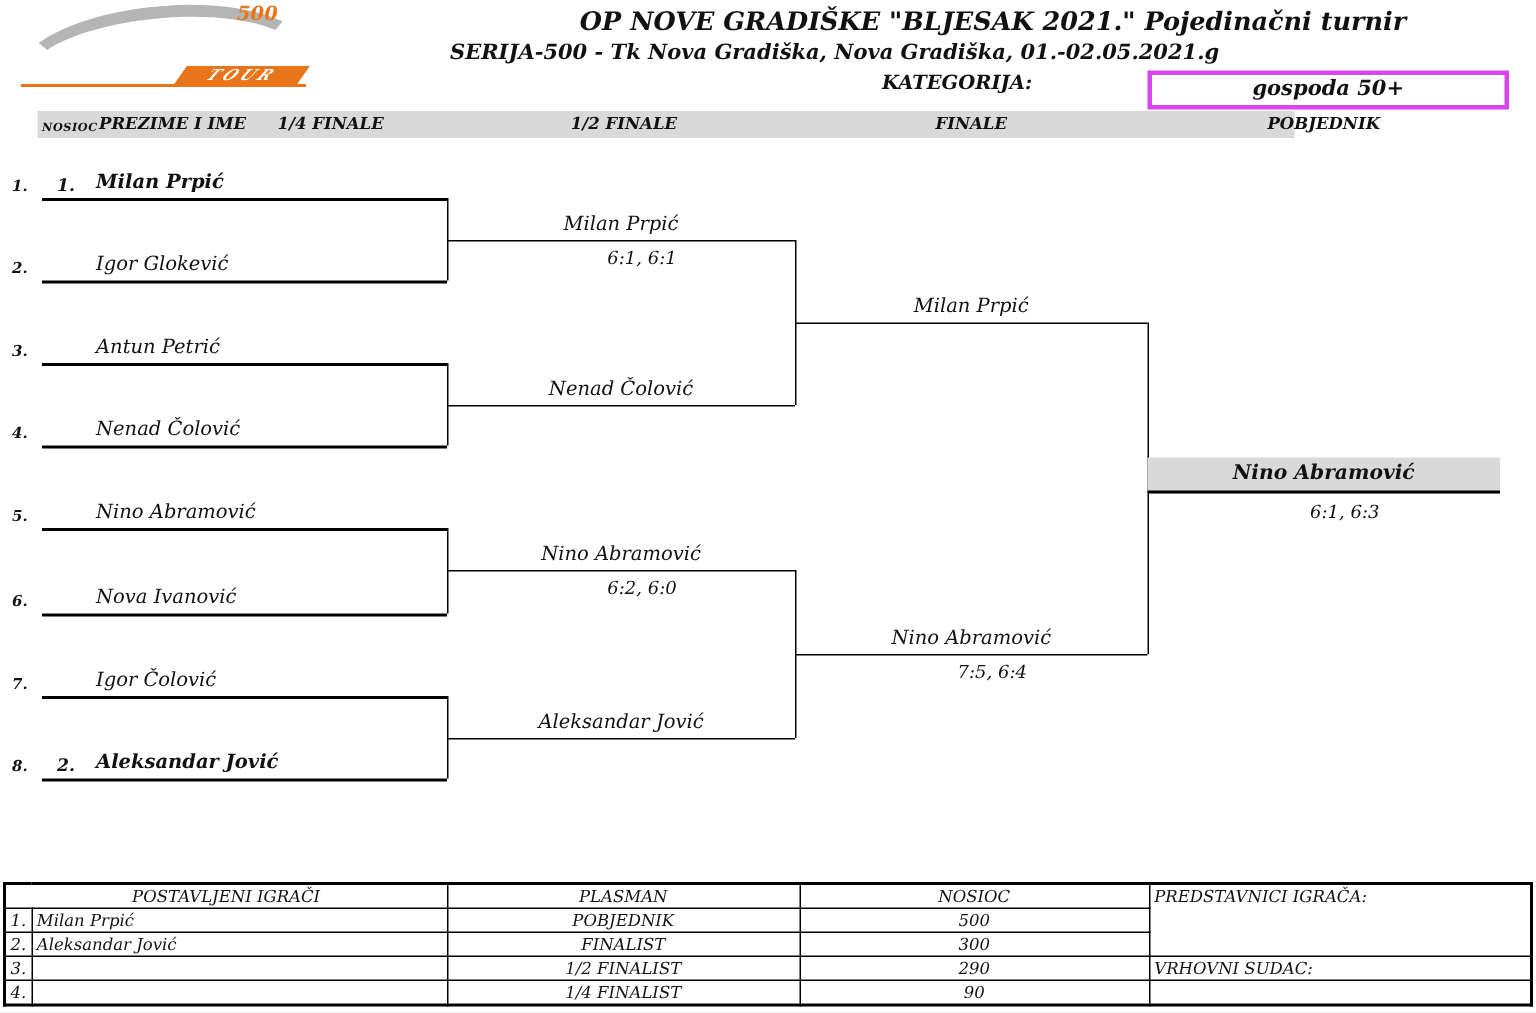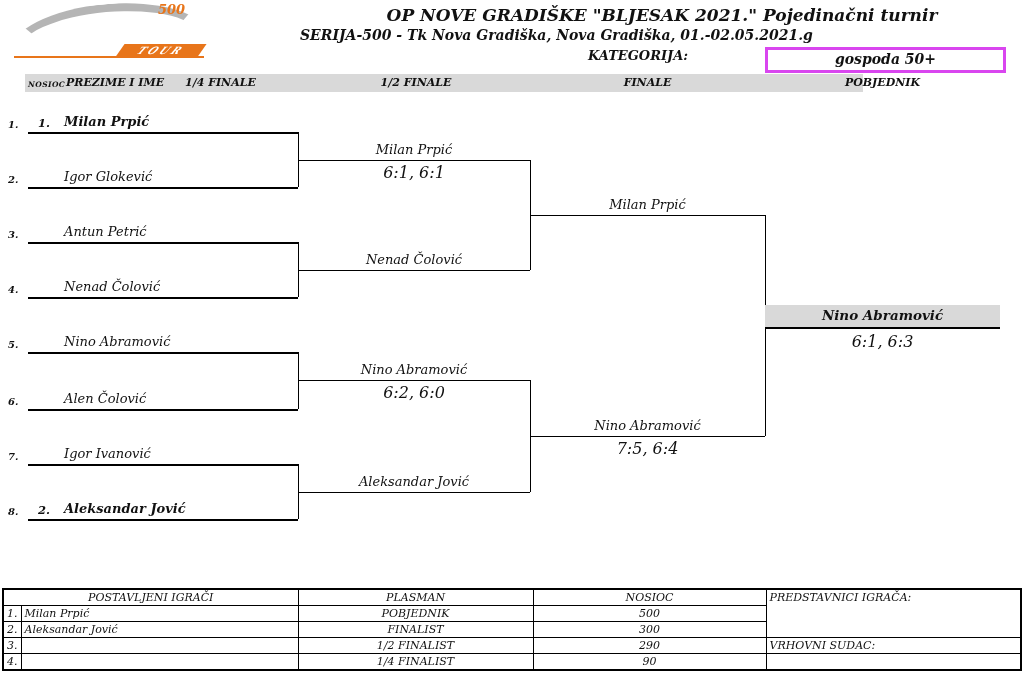--- a/index.html
+++ b/index.html
@@ -25,21 +25,21 @@
   .band{position:absolute;left:25px;top:63px;width:838px;height:18px;background:var(--band,#d9d9d9);margin-top:11px;}
   .band span{position:absolute;font-weight:bold;font-size:11px;white-space:nowrap;}
   .band .sm{font-size:7.5px;letter-spacing:.4px;}
   
   .hline{position:absolute;height:0;border-top:1.5px solid var(--line,#000);}
   .vline{position:absolute;width:0;border-left:1.5px solid var(--line,#000);}
   .u{position:absolute;height:0;border-top:2px solid var(--line,#000);}
   .pos-num{position:absolute;left:8px;width:22px;font-size:10px;font-weight:bold;}
   .seed{position:absolute;left:38px;font-size:11.5px;font-weight:bold;}
   .bk-name{position:absolute;font-size:13px;line-height:16px;white-space:nowrap;}
-  .score{position:absolute;font-size:16px;line-height:15px;white-space:nowrap;}
+  .score{position:absolute;font-size:12px;line-height:15px;white-space:nowrap;margin-left:14px;}
   .center{text-align:center;}
   .bold{font-weight:bold;}
   .winner-box{position:absolute;left:765px;top:305px;width:235px;height:22px;background:var(--band,#d9d9d9);
               border-bottom:2px solid var(--line,#000);text-align:center;font-weight:bold;font-size:13.5px;line-height:21px;}
   
   .results{position:absolute;left:2px;top:588px;width:1020px;border-collapse:collapse;table-layout:fixed;
            border:2px solid #000;}
   .results td{border:1px solid #000;font-size:11px;height:15px;text-align:center;padding:0 3px;
               overflow:hidden;white-space:nowrap;}
   .results td.left{text-align:left;}
@@ -87,25 +87,25 @@
 
   <div class="pos-num" style="top:284px">4.</div>
   <div class="bk-name" style="left:64px;top:279px">Nenad Čolović</div>
   <div class="u" style="left:28px;top:297px;width:270px"></div>
 
   <div class="pos-num" style="top:339px">5.</div>
   <div class="bk-name" style="left:64px;top:334px">Nino Abramović</div>
   <div class="u" style="left:28px;top:352px;width:270px"></div>
 
   <div class="pos-num" style="top:396px">6.</div>
-  <div class="bk-name" style="left:64px;top:391px">Alen Čolović</div>
+  <div class="bk-name" style="left:64px;top:391px">Nova Ivanović</div>
   <div class="u" style="left:28px;top:409px;width:270px"></div>
 
   <div class="pos-num" style="top:451px">7.</div>
-  <div class="bk-name" style="left:64px;top:446px">Igor Ivanović</div>
+  <div class="bk-name" style="left:64px;top:446px">Igor Čolović</div>
   <div class="u" style="left:28px;top:464px;width:270px"></div>
 
   <div class="pos-num" style="top:506px">8.</div>
   <div class="seed" style="top:503px">2.</div>
   <div class="bk-name bold" style="left:64px;top:501px">Aleksandar Jović</div>
   <div class="u" style="left:28px;top:519px;width:270px"></div>
 
   <div class="vline" style="left:298px;top:132px;height:55px"></div>
   <div class="vline" style="left:298px;top:242px;height:55px"></div>
   <div class="vline" style="left:298px;top:352px;height:57px"></div>

